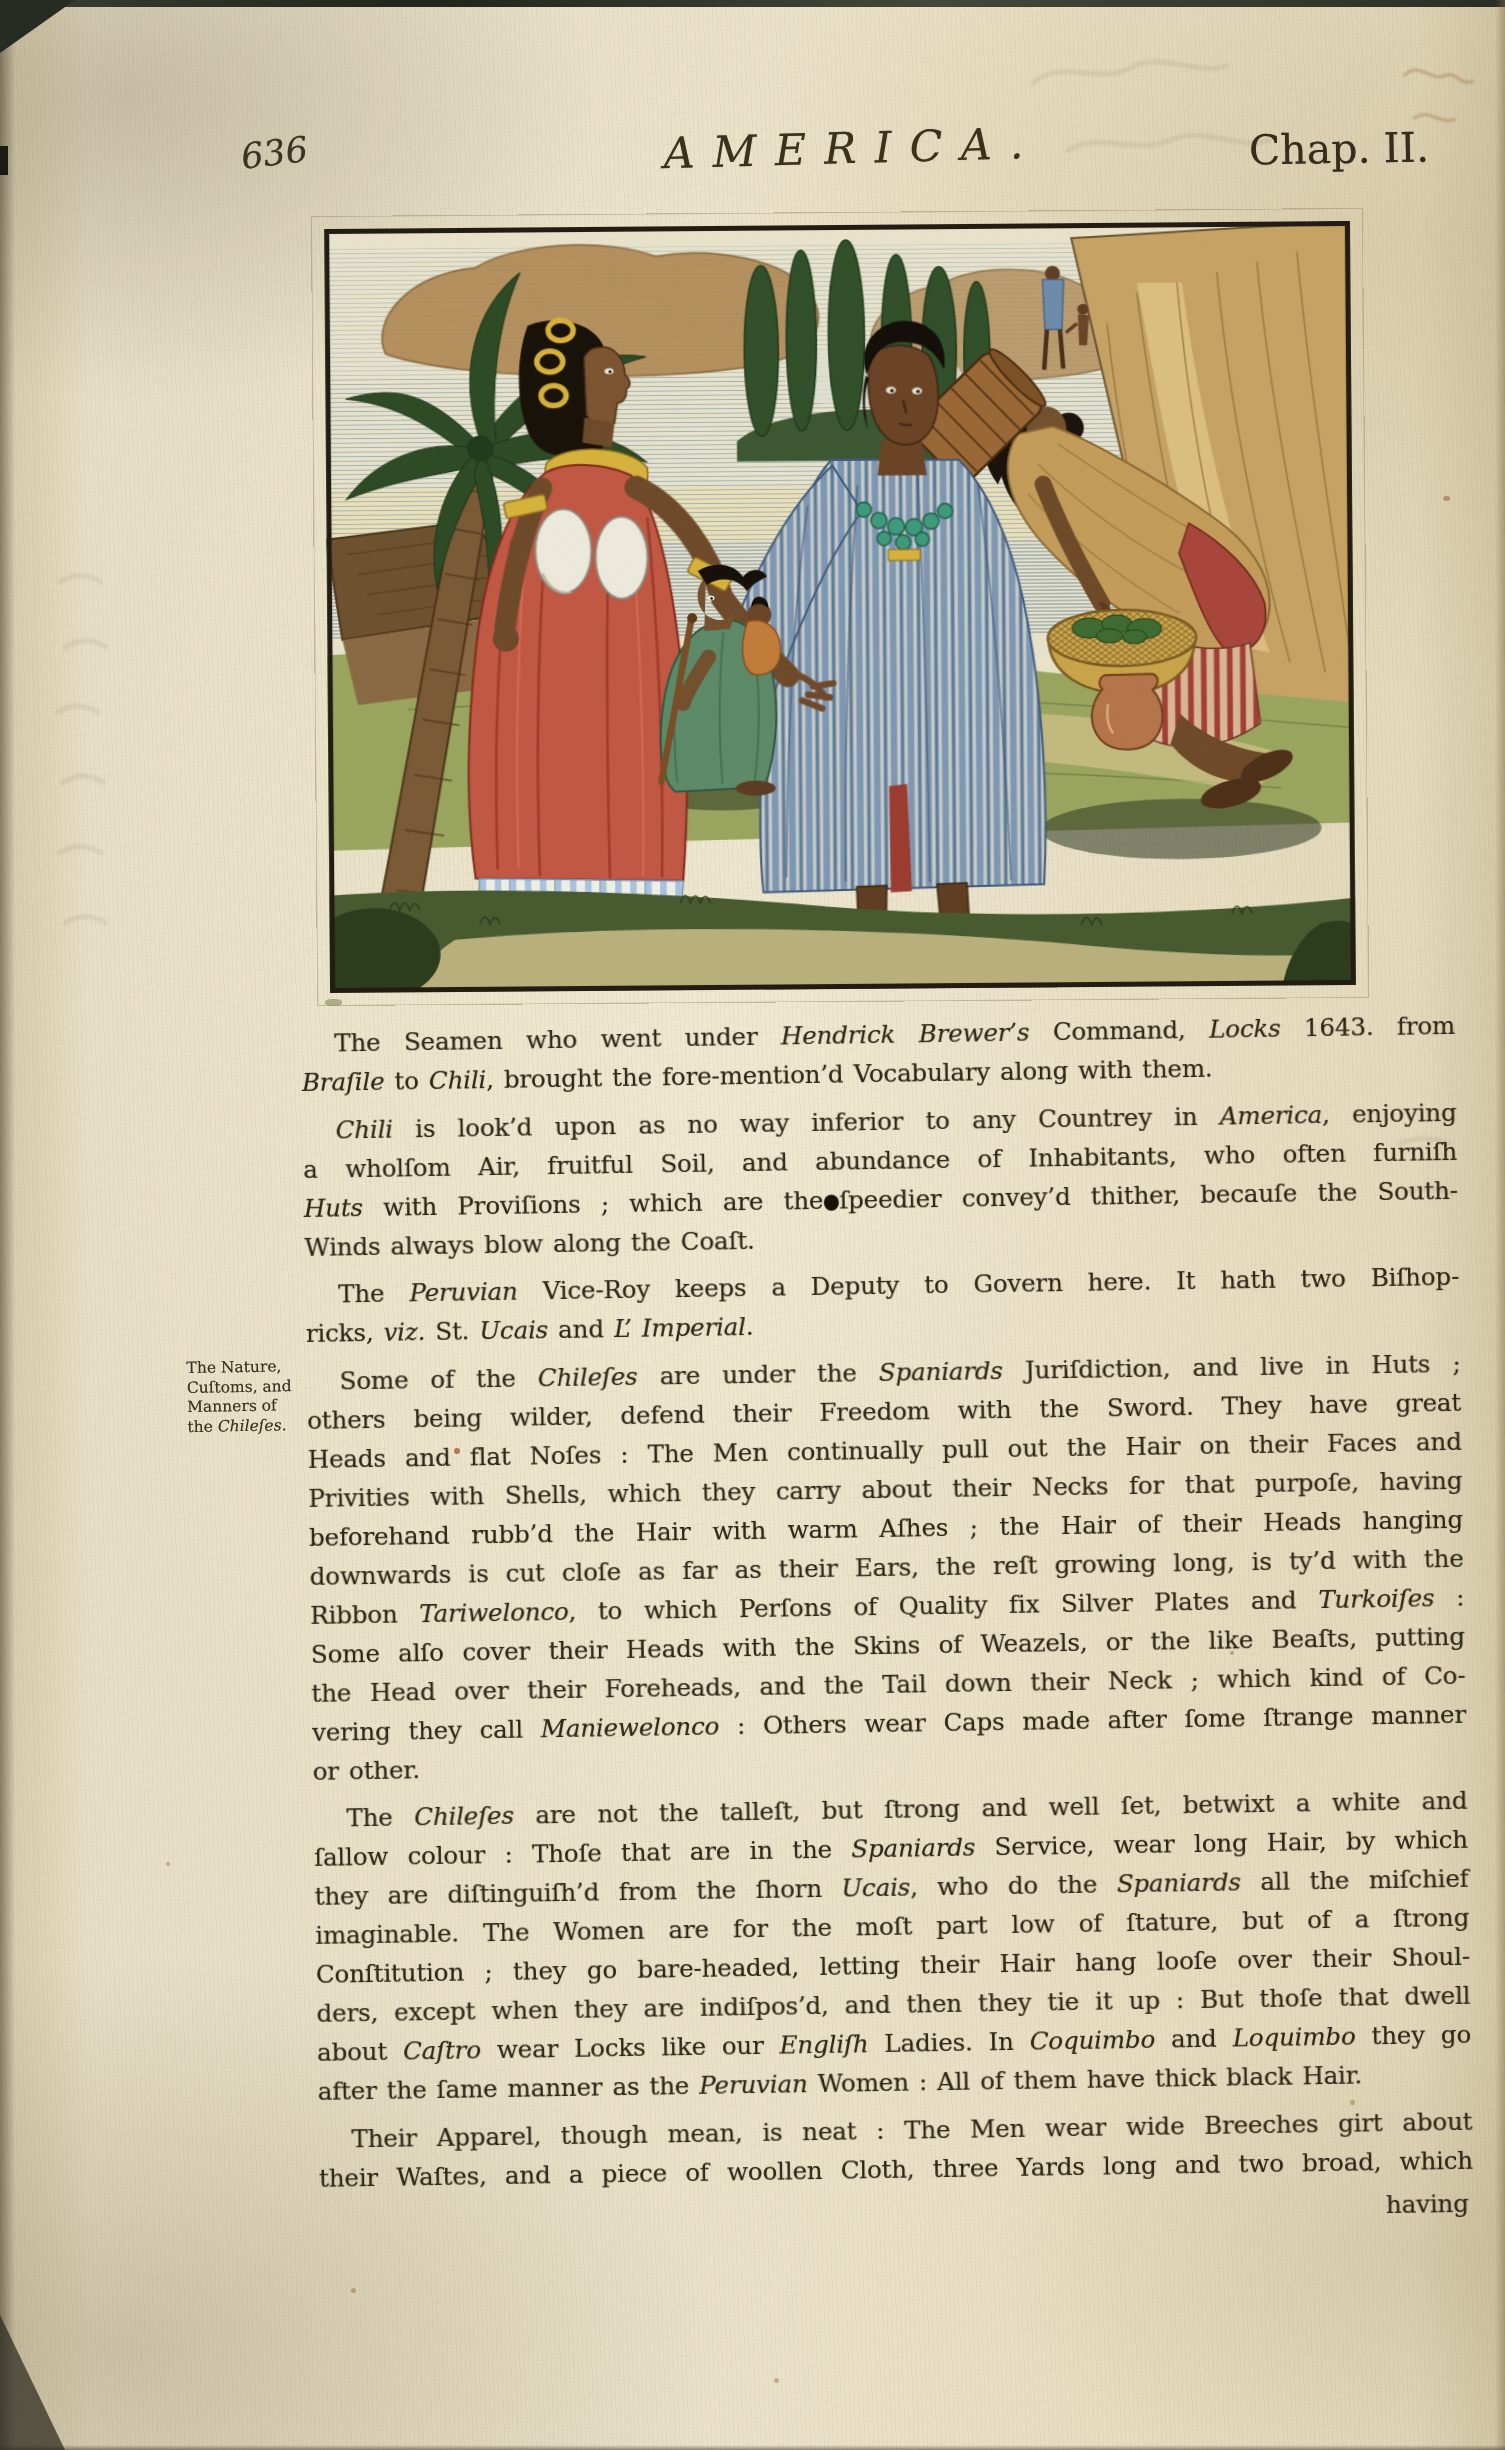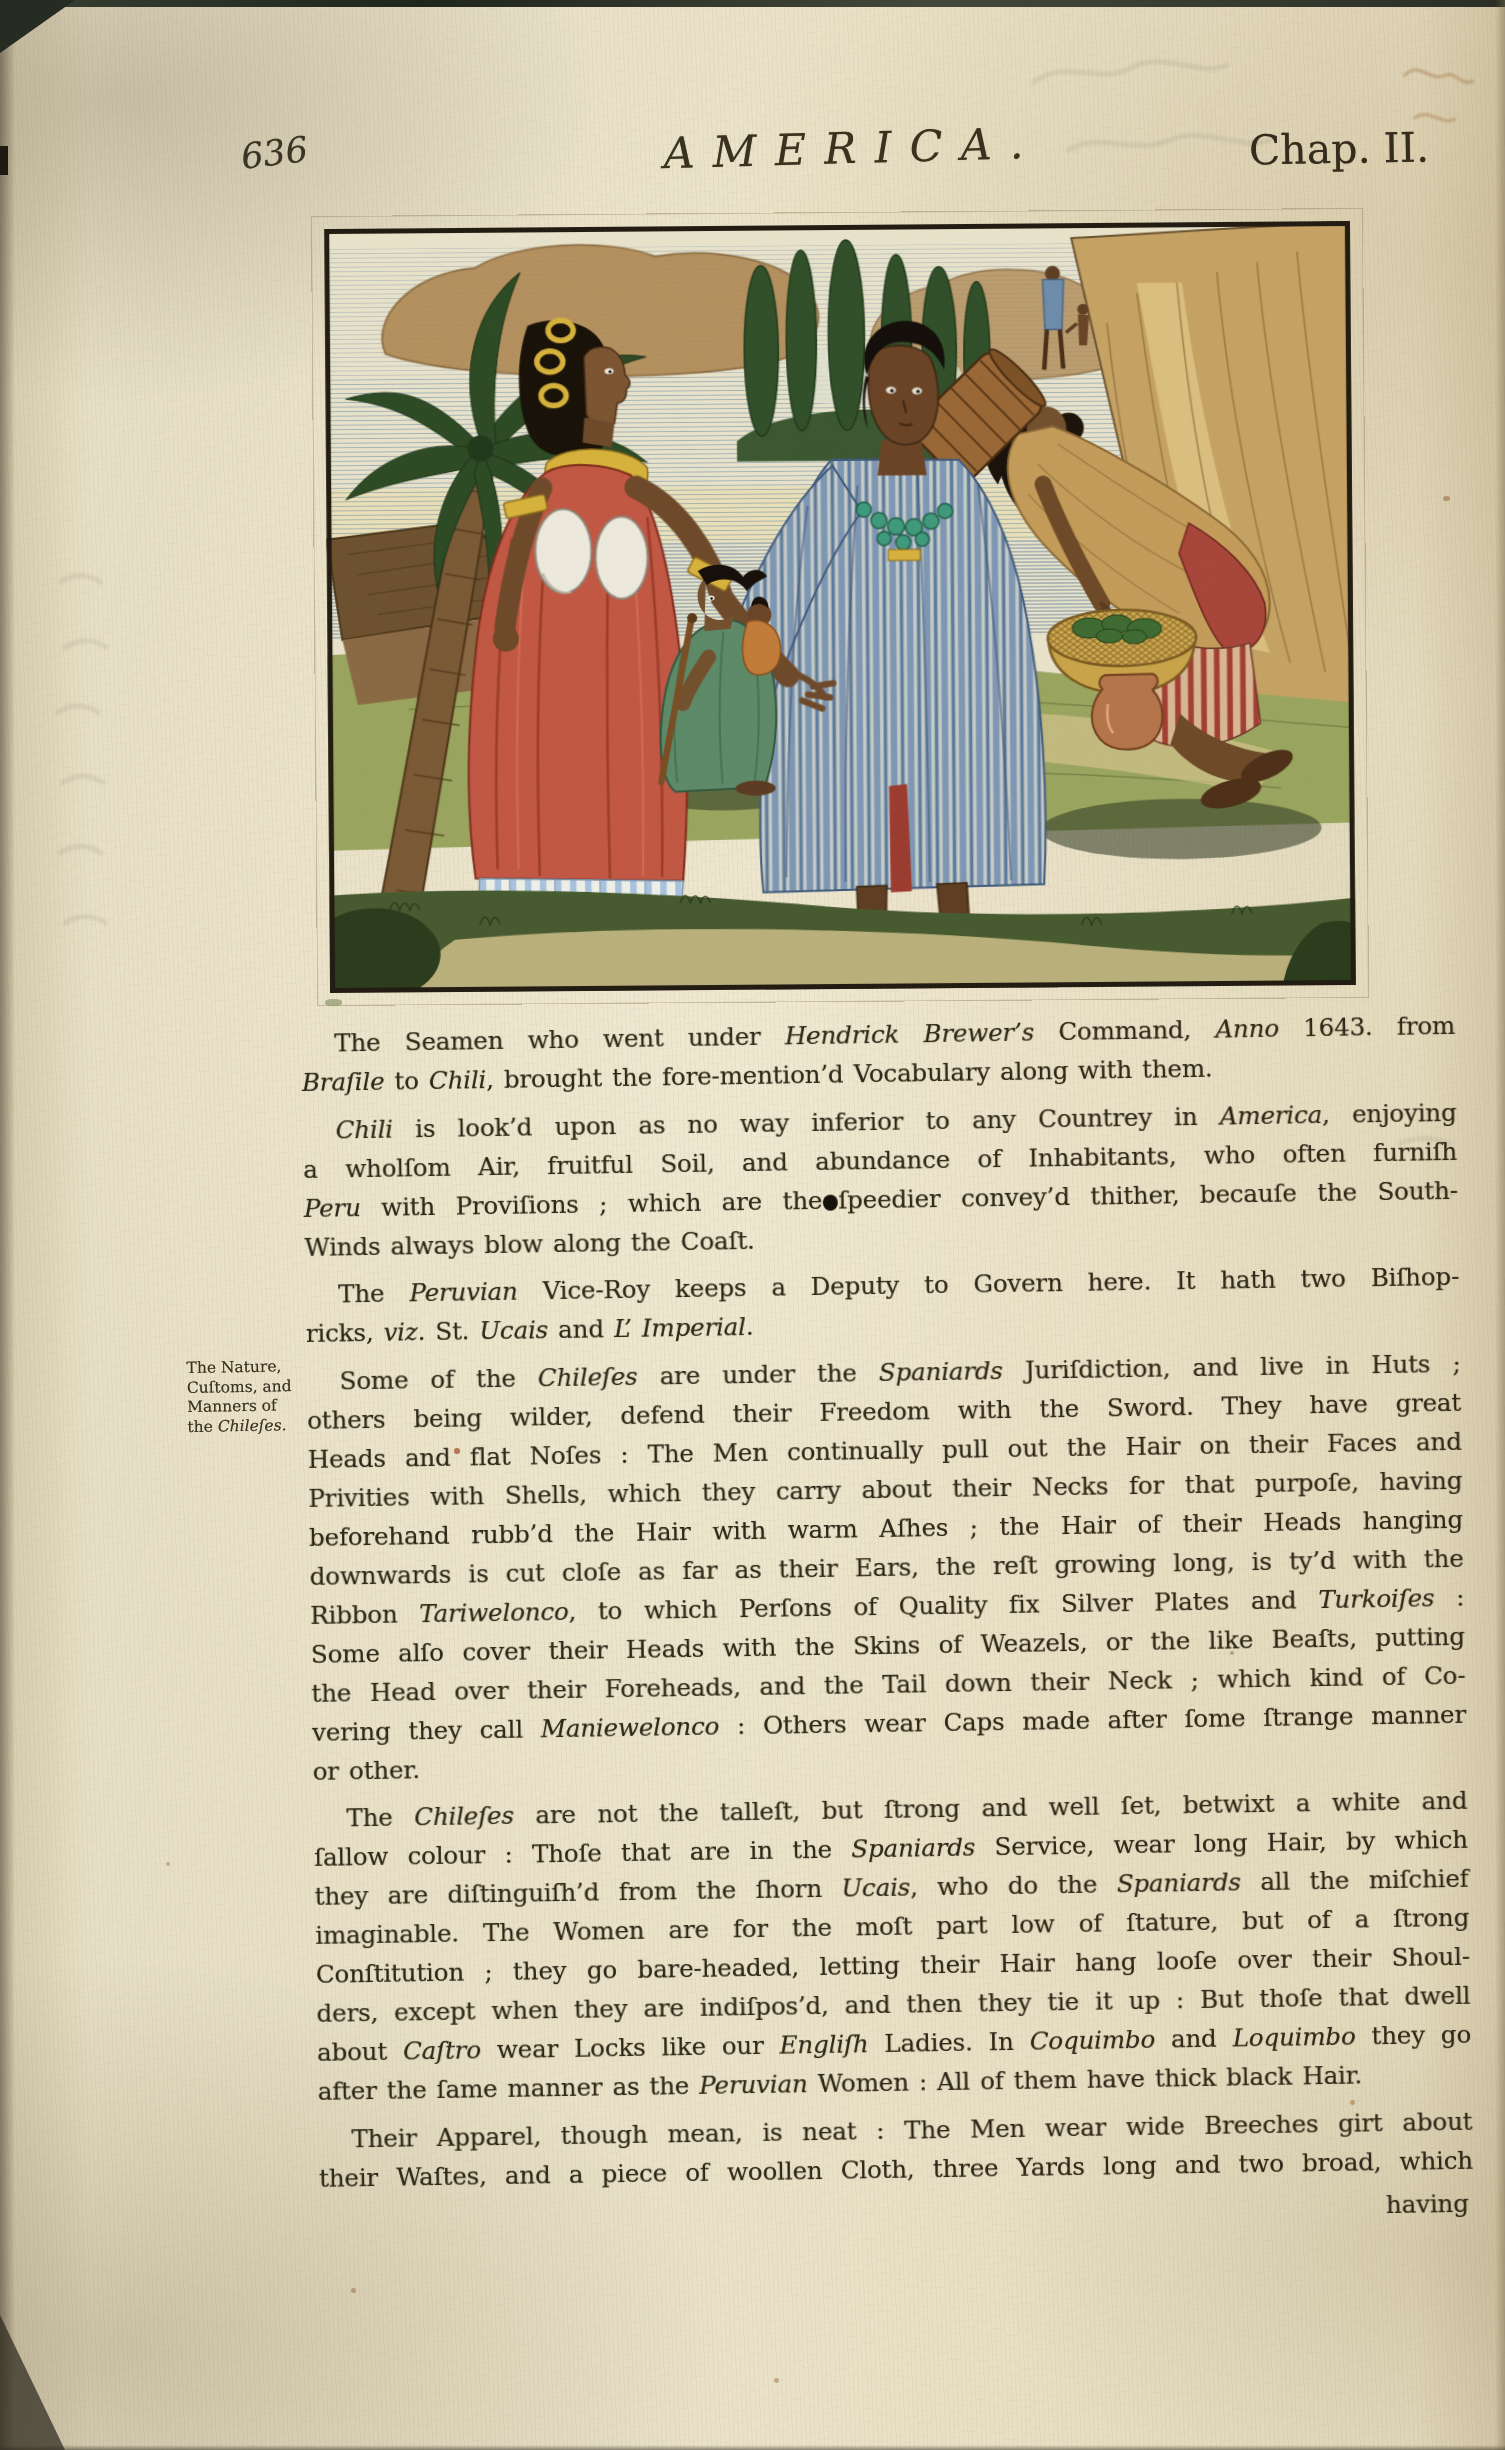--- a/index.html
+++ b/index.html
@@ -422,25 +422,25 @@
 
   <div class="margin-note">
       <div><span>The Nature,</span></div>
       <div><span>Cuſtoms, and</span></div>
       <div><span>Manners of</span></div>
       <div><span>the </span><span class="it">Chileſes</span><span>.</span></div>
     </div>
 
   <div class="bodywrap">
     <div>
-        <div class="line p-first"><span>The Seamen who went under </span><span class="it">Hendrick Brewer’s</span><span> Command, </span><span class="it">Anno</span><span> 1643. from</span></div>
+        <div class="line p-first"><span>The Seamen who went under </span><span class="it">Hendrick Brewer’s</span><span> Command, </span><span class="it">Locks</span><span> 1643. from</span></div>
         <div class="line last"><span class="it">Braſile</span><span> to </span><span class="it">Chili</span><span>, brought the fore-mention’d Vocabulary along with them.</span></div>
         <div class="line p-first"><span class="it">Chili</span><span> is look’d upon as no way inferior to any Countrey in </span><span class="it">America</span><span>, enjoying</span></div>
         <div class="line"><span>a wholſom Air, fruitful Soil, and abundance of Inhabitants, who often furniſh</span></div>
-        <div class="line"><span class="it">Peru</span><span> with Proviſions ; which are the</span><span class="blot"></span><span>ſpeedier convey’d thither, becauſe the South-</span></div>
+        <div class="line"><span class="it">Huts</span><span> with Proviſions ; which are the</span><span class="blot"></span><span>ſpeedier convey’d thither, becauſe the South-</span></div>
         <div class="line last"><span>Winds always blow along the Coaſt.</span></div>
         <div class="line p-first"><span>The </span><span class="it">Peruvian</span><span> Vice-Roy keeps a Deputy to Govern here.  It hath two Biſhop-</span></div>
         <div class="line last"><span>ricks, </span><span class="it">viz.</span><span> St. </span><span class="it">Ucais</span><span> and </span><span class="it">L’ Imperial</span><span>.</span></div>
         <div class="line p-first"><span>Some of the </span><span class="it">Chileſes</span><span> are under the </span><span class="it">Spaniards</span><span> Juriſdiction, and live in Huts ;</span></div>
         <div class="line"><span>others being wilder, defend their Freedom with the Sword.  They have great</span></div>
         <div class="line"><span>Heads and flat Noſes :  The Men continually pull out the Hair on their Faces and</span></div>
         <div class="line"><span>Privities with Shells, which they carry about their Necks for that purpoſe, having</span></div>
         <div class="line"><span>beforehand rubb’d the Hair with warm Aſhes ;  the Hair of their Heads hanging</span></div>
         <div class="line"><span>downwards is cut cloſe as far as their Ears, the reſt growing long, is ty’d with the</span></div>
         <div class="line"><span>Ribbon </span><span class="it">Tariwelonco</span><span>, to which Perſons of Quality fix Silver Plates and </span><span class="it">Turkoiſes</span><span> :</span></div>

